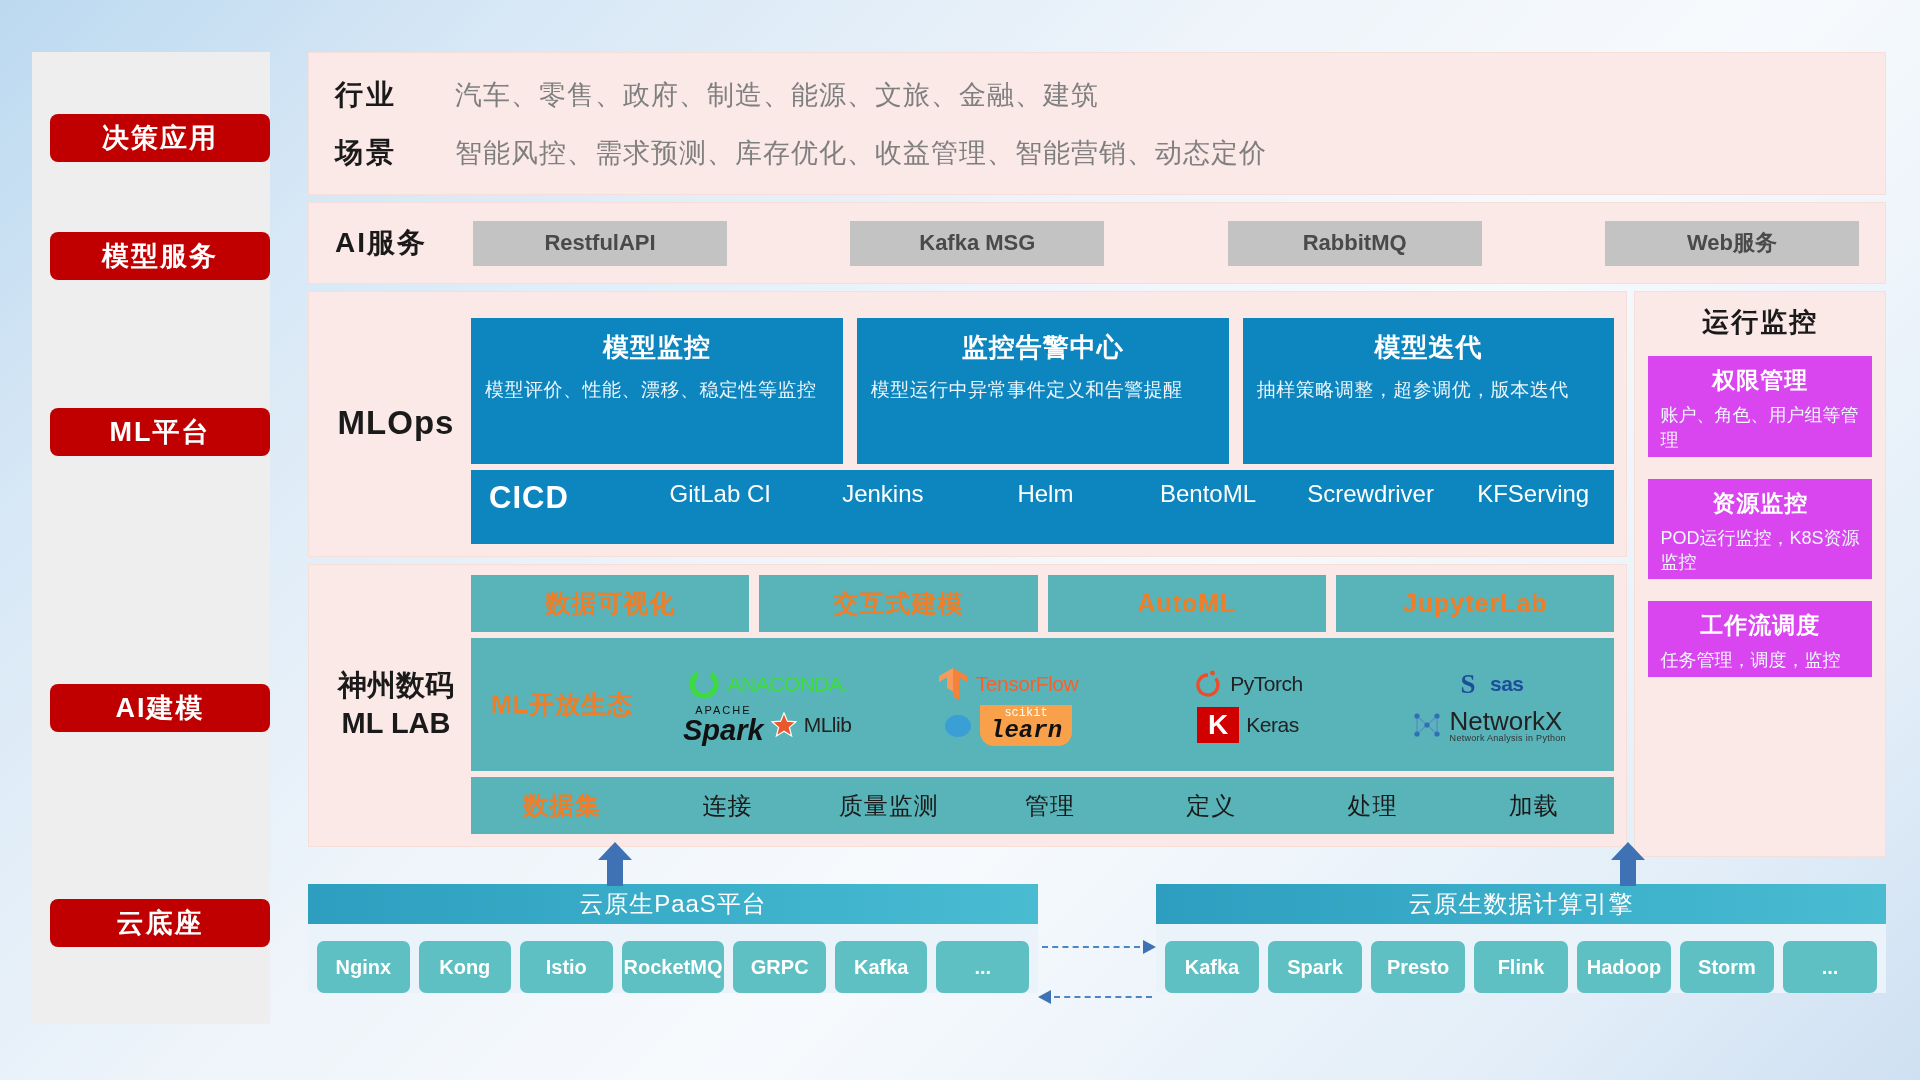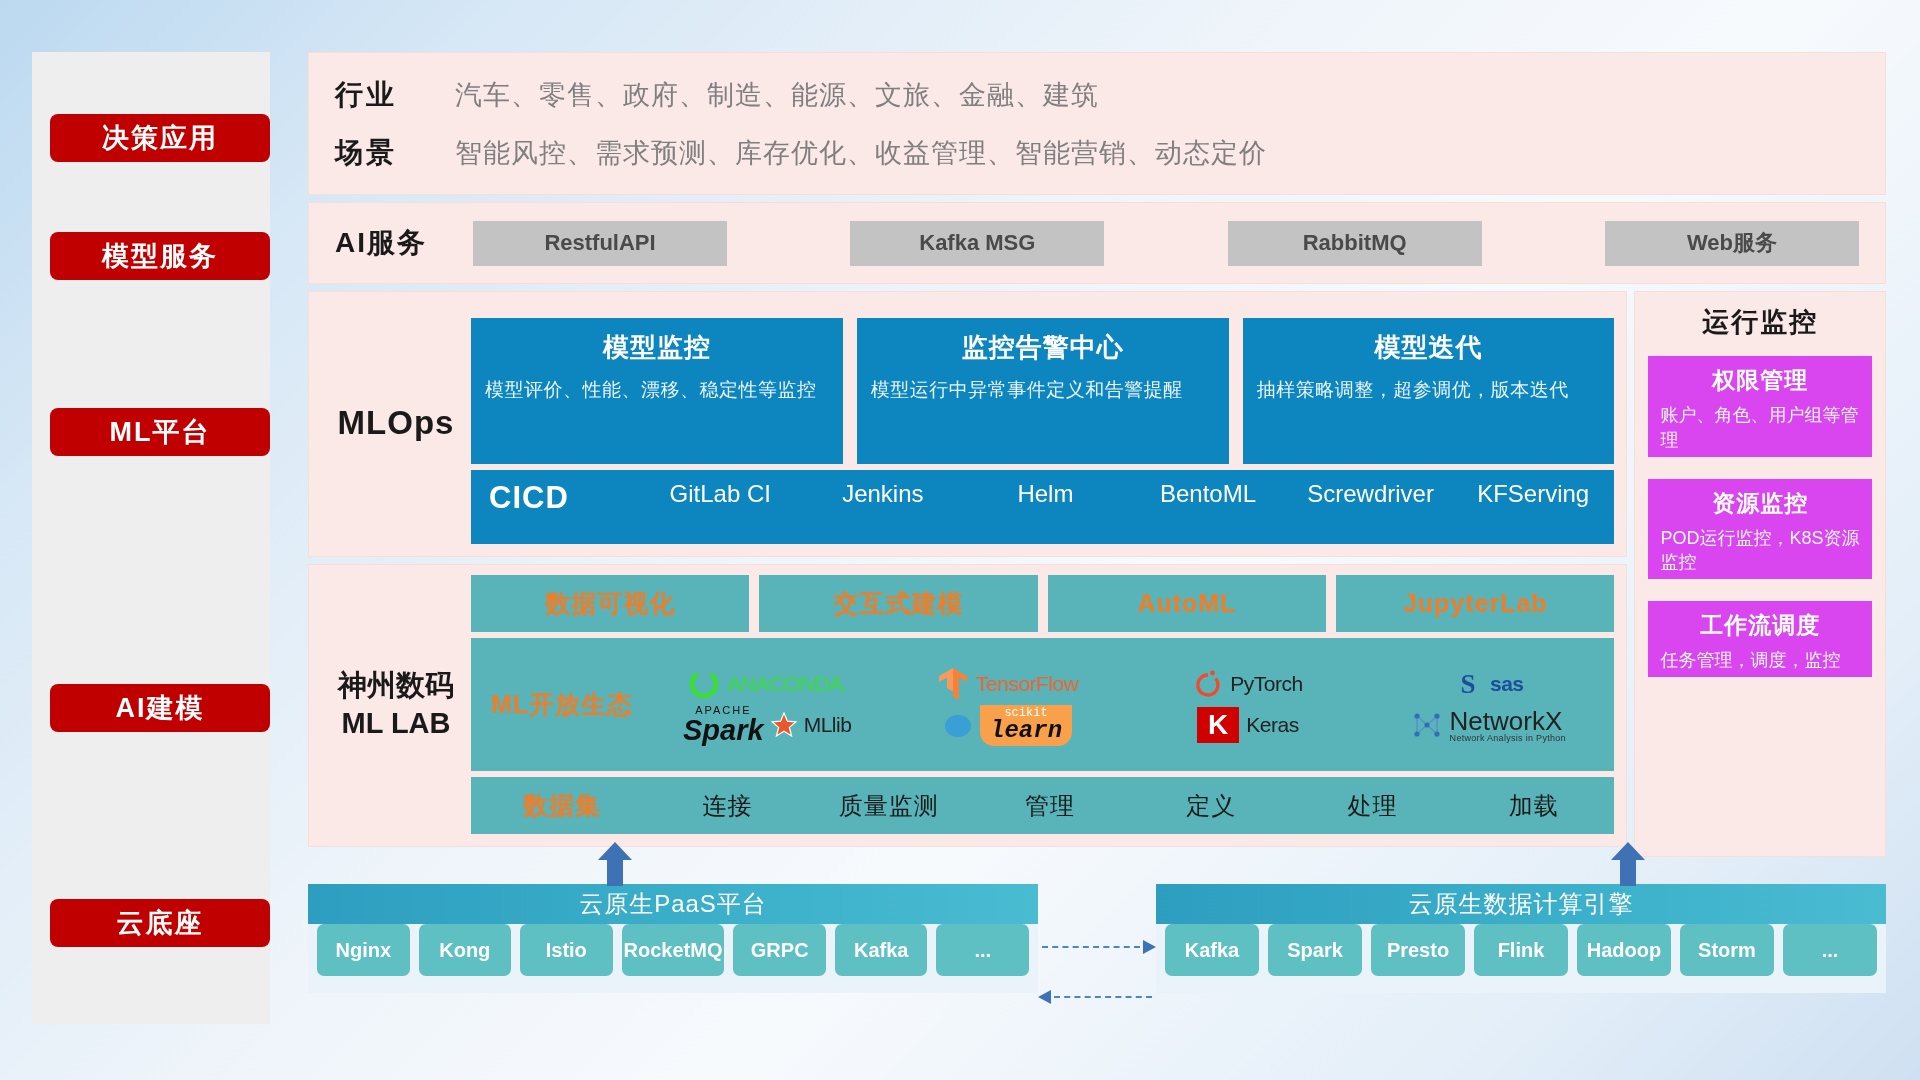--- a/index.html
+++ b/index.html
@@ -223,21 +223,21 @@
   .bottom-gap { flex: 1; position: relative; }
   .plat-head {
     background: linear-gradient(90deg, #2e9ec0 0%, #3aaec9 50%, #49bcd2 100%);
     height: 40px;
     display: flex; align-items: center; justify-content: center;
     color: #ffffff; font-size: 24px; letter-spacing: 1px;
   }
   .plat-body {
     background: #eaf3fa;
     height: 69px;
-    display: flex; align-items: flex-start; gap: 9px;
+    display: flex; align-items: flex-end; gap: 9px;
     padding: 0 9px;
   }
   .plat-chip {
     flex: 1;
     height: 52px;
     background: #5ec0c2;
     border-radius: 7px;
     color: #ffffff; font-size: 20px; font-weight: bold;
     display: flex; align-items: center; justify-content: center;
     text-align: center; line-height: 1.1;

